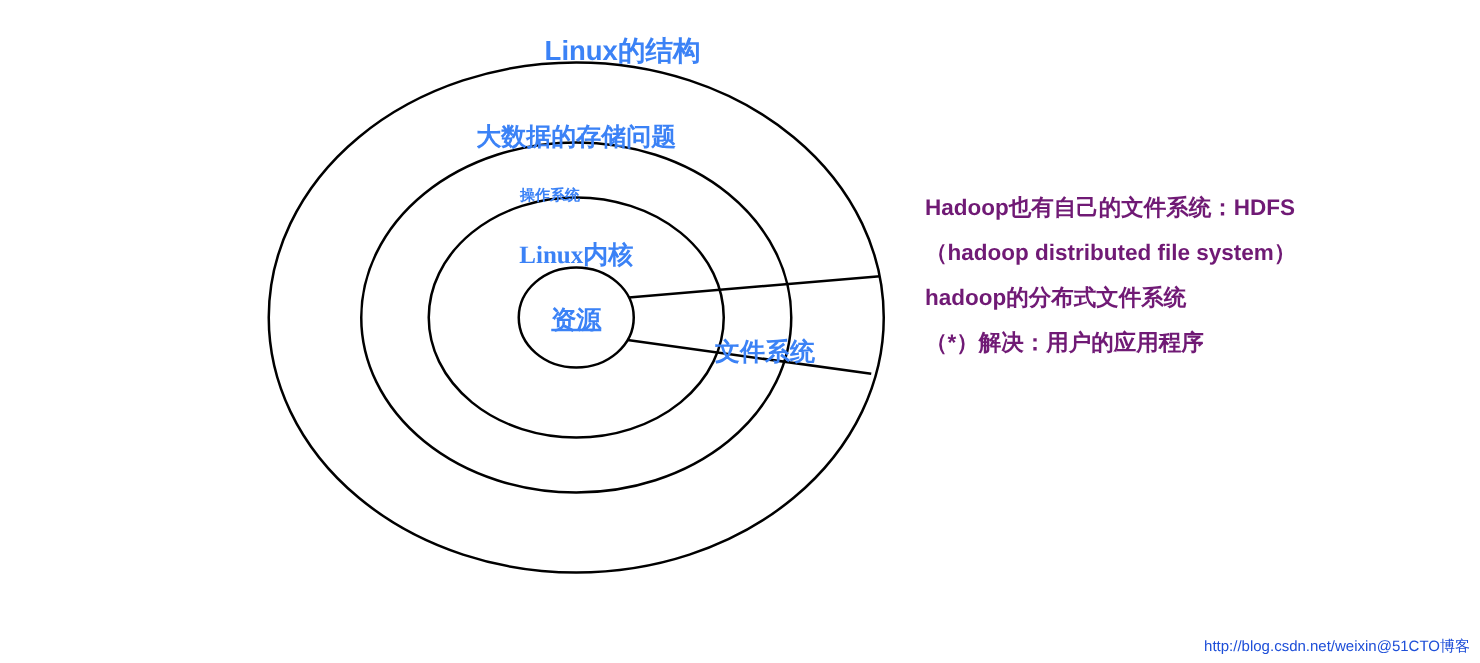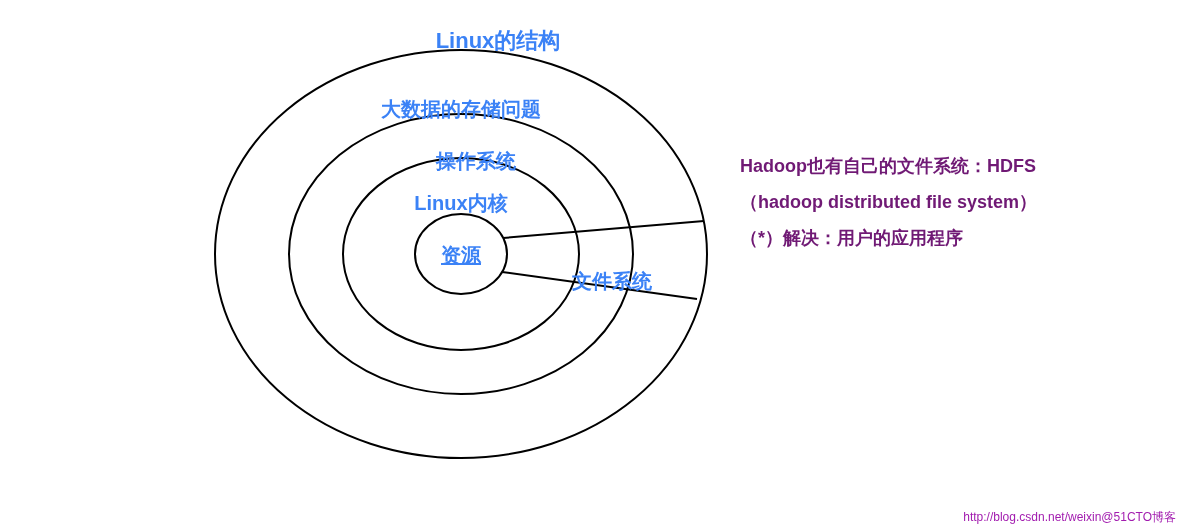--- a/index.html
+++ b/index.html
@@ -25,21 +25,21 @@
     color: #701a75;
     font-weight: bold;
     font-size: 18px;
     line-height: 2.0;
     white-space: nowrap;
   }
   .watermark {
     position: absolute;
     right: 8px;
     bottom: 4px;
-    color: #a21caf;
+    color: #1d4ed8;
     font-size: 12px;
     font-family: Arial, sans-serif;
     text-align: center;
   }
   svg { position: absolute; left: 0; top: 0; }
 </style>
 </head>
 <body>
 
 <svg width="1184" height="530">
@@ -51,27 +51,28 @@
 
   <line x1="503" y1="238" x2="704" y2="221" stroke="#000" stroke-width="2"></line>
 
   <line x1="502" y1="272" x2="697" y2="299" stroke="#000" stroke-width="2"></line>
 </svg>
 
 <div class="label" style="left:498px; top:26px; font-size:22px;">Linux的结构</div>
 
 <div class="label" style="left:461px; top:96px; font-size:20px;">大数据的存储问题</div>
 
-<div class="label" style="left:476px; top:148px; font-size:20px;">操作系统</div>
+<div class="label" style="left:440px; top:148px; font-size:12px;">操作系统</div>
 
-<div class="label" style="left:461px; top:190px; font-size:20px;">Linux内核</div>
+<div class="label" style="left:461px; top:190px; font-size:20px;font-family:Liberation Serif, serif;">Linux内核</div>
 
 <div class="label" style="left:461px; top:242px; font-size:20px;text-decoration:underline;">资源</div>
 
 <div class="label" style="left:612px; top:244px; font-size:20px;margin-top:24px;">文件系统</div>
 
 <div class="annotation" style="left:740px; top:148px;">
   <div>Hadoop也有自己的文件系统：HDFS</div>
   <div>（hadoop distributed file system）</div>
+  <div>hadoop的分布式文件系统</div>
   <div>（*）解决：用户的应用程序</div>
 </div>
 
 <div class="watermark">http://blog.csdn.net/weixin@51CTO博客</div>
 
 </body></html>

